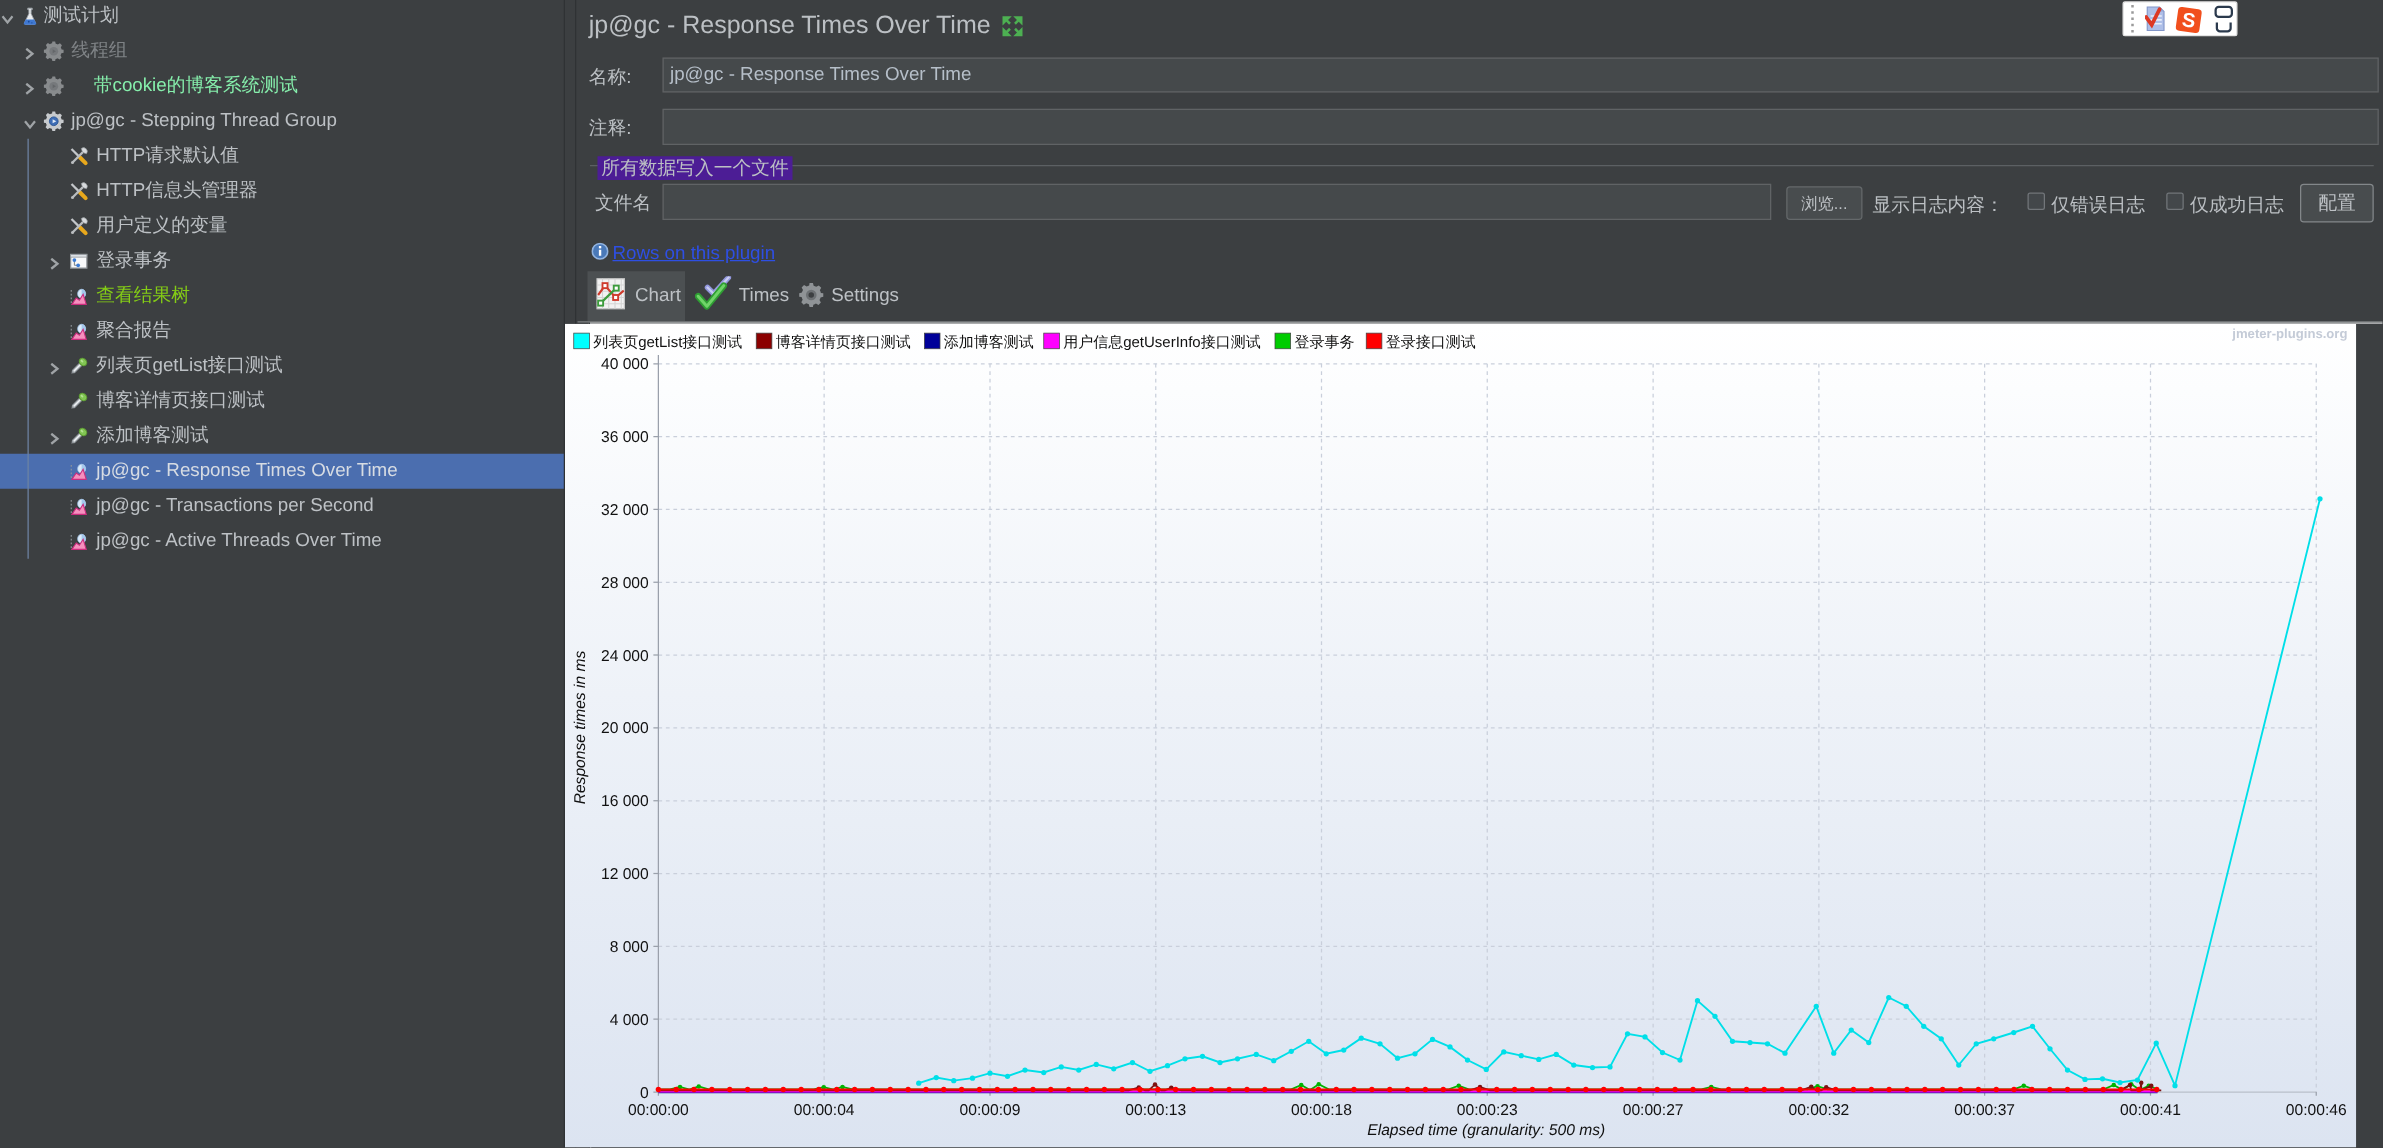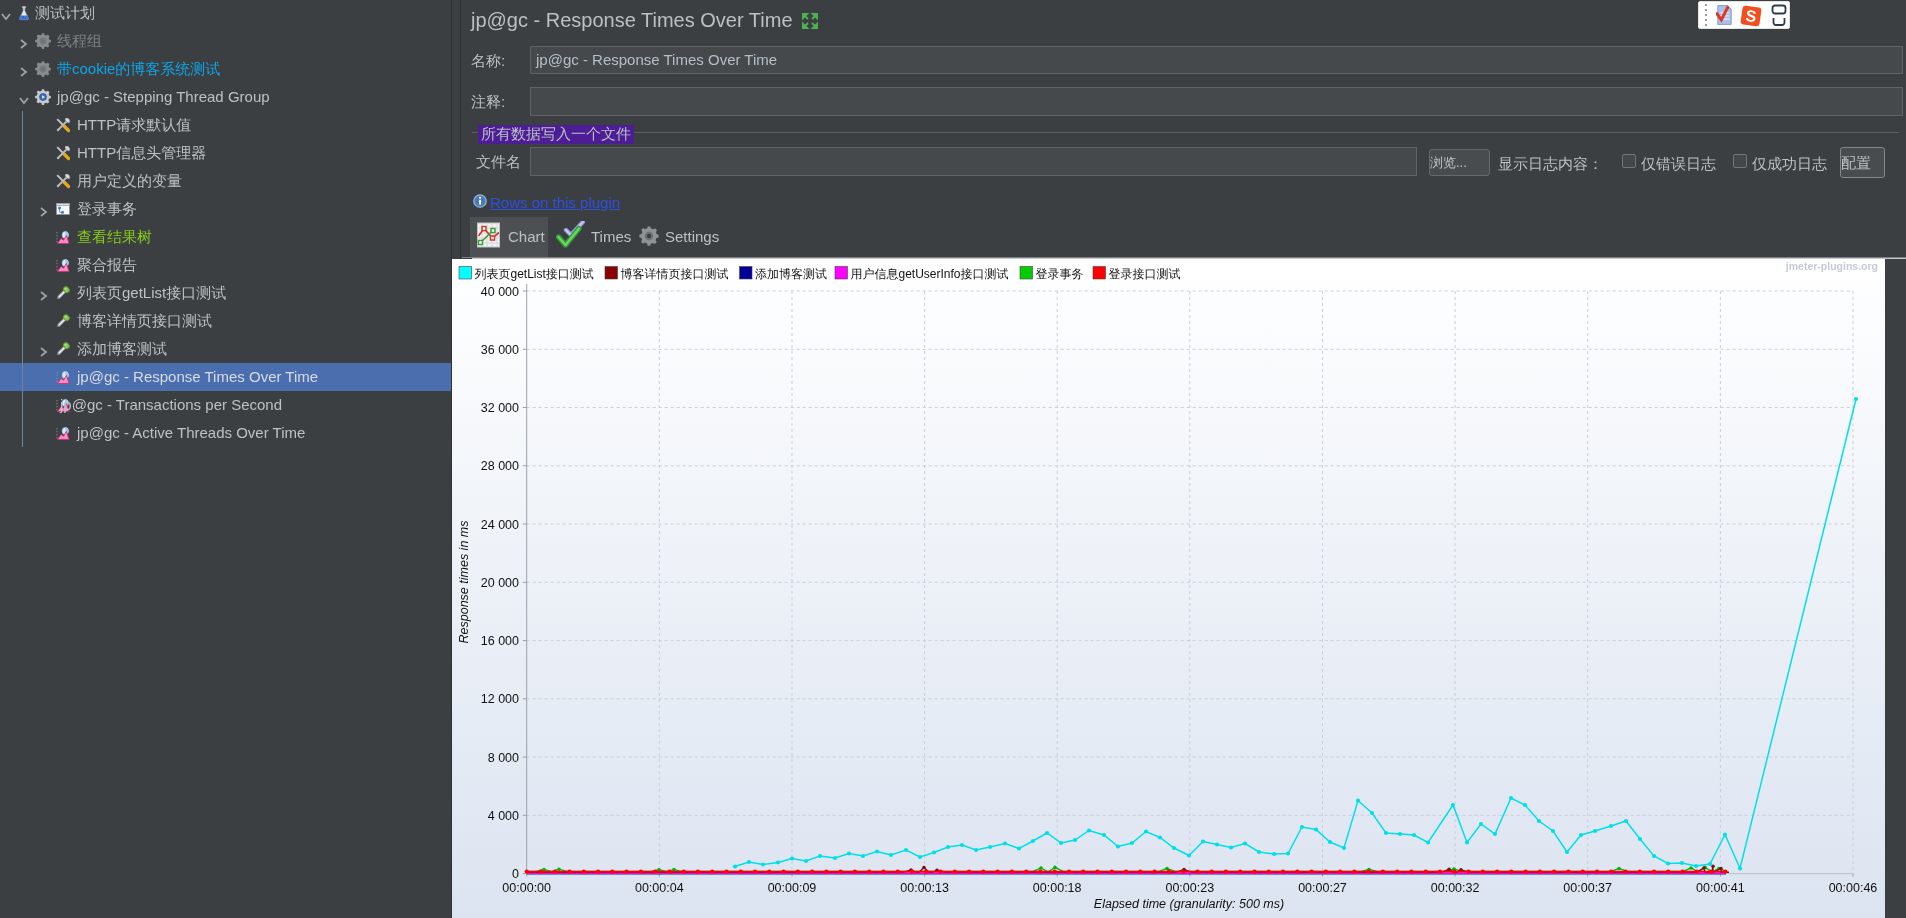--- a/index.html
+++ b/index.html
@@ -1,18 +1,18 @@
 <!DOCTYPE html>
 <html><head><meta charset="utf-8"><style>
 *{margin:0;padding:0;box-sizing:border-box}
 html,body{width:1906px;height:918px;overflow:hidden;background:#3c3f41;font-family:"Liberation Sans",sans-serif}
 .abs{position:absolute}
 .lab{font-size:15px;color:#bcc0c4;white-space:nowrap}
 .field{background:#45494b;border:1px solid #606365}
-.btn{background:#484c4e;border:1px solid #65696b;border-radius:3px;color:#bdc1c5;}
+.btn{background:#484c4e;border:1px solid #65696b;border-radius:3px;color:#bdc1c5;text-align:center}
 .cb{width:14px;height:14px;background:#43474a;border:1px solid #72767a;border-radius:2px}
 .tabt{font-size:15px;color:#bdc1c5}
 </style></head>
 <body>
 <div class="abs" style="left:0;top:363px;width:452px;height:28px;background:#4b6eaf"></div>
 <div class="abs" style="left:22px;top:111px;width:1px;height:336px;background:#6d83a3"></div>
 <div class="abs" style="left:1px;top:7px"><svg width="10" height="9" viewBox="0 0 10 9">
       <polyline points="1,2 5,7 9,2" fill="none" stroke="#9fa3a6" stroke-width="1.8"></polyline>
     </svg></div>
 <div class="abs" style="left:16px;top:5px;opacity:1"><svg width="16" height="16" viewBox="0 0 16 16">
@@ -32,21 +32,21 @@
     </svg></div>
 <div class="abs" style="left:57px;top:30px;height:22px;line-height:22px;font-size:15px;color:#7f8386;white-space:nowrap">线程组</div>
 <div class="abs" style="left:19px;top:63px"><svg width="9" height="10" viewBox="0 0 9 10">
       <polyline points="2,1 7,5 2,9" fill="none" stroke="#9fa3a6" stroke-width="1.8"></polyline>
     </svg></div>
 <div class="abs" style="left:34px;top:60px;opacity:0.8"><svg width="18" height="18" viewBox="0 0 16 16">
       <path d="M7 1h2l.4 1.6a5.6 5.6 0 0 1 1.5.6l1.5-.8 1.4 1.4-.8 1.5c.3.5.5 1 .6 1.5L15 7v2l-1.6.4c-.1.5-.3 1-.6 1.5l.8 1.5-1.4 1.4-1.5-.8c-.5.3-1 .5-1.5.6L9 15H7l-.4-1.6a5.6 5.6 0 0 1-1.5-.6l-1.5.8-1.4-1.4.8-1.5c-.3-.5-.5-1-.6-1.5L1 9V7l1.6-.4c.1-.5.3-1 .6-1.5l-.8-1.5 1.4-1.4 1.5.8c.5-.3 1-.5 1.5-.6z" fill="#9b9ea1"></path>
       <circle cx="8" cy="8" r="3.1" fill="#85888b"></circle>
       <path d="M7.2 6.6 l2.4 1.4 -2.4 1.4z" fill="#6f7275"></path>
     </svg></div>
-<div class="abs" style="left:57px;top:58px;height:22px;line-height:22px;font-size:15px;color:#0ea5e9;white-space:nowrap">带cookie的博客系统测试</div>
+<div class="abs" style="left:75px;top:58px;height:22px;line-height:22px;font-size:15px;color:#86efac;white-space:nowrap">带cookie的博客系统测试</div>
 <div class="abs" style="left:19px;top:91px"><svg width="10" height="9" viewBox="0 0 10 9">
       <polyline points="1,2 5,7 9,2" fill="none" stroke="#9fa3a6" stroke-width="1.8"></polyline>
     </svg></div>
 <div class="abs" style="left:34px;top:88px;opacity:1"><svg width="18" height="18" viewBox="0 0 16 16">
       <path d="M7 1h2l.4 1.6a5.6 5.6 0 0 1 1.5.6l1.5-.8 1.4 1.4-.8 1.5c.3.5.5 1 .6 1.5L15 7v2l-1.6.4c-.1.5-.3 1-.6 1.5l.8 1.5-1.4 1.4-1.5-.8c-.5.3-1 .5-1.5.6L9 15H7l-.4-1.6a5.6 5.6 0 0 1-1.5-.6l-1.5.8-1.4-1.4.8-1.5c-.3-.5-.5-1-.6-1.5L1 9V7l1.6-.4c.1-.5.3-1 .6-1.5l-.8-1.5 1.4-1.4 1.5.8c.5-.3 1-.5 1.5-.6z" fill="#c7cacd"></path>
       <circle cx="8" cy="8" r="3.1" fill="#3e6db5"></circle>
       <path d="M7.2 6.5 l2.6 1.5 -2.6 1.5z" fill="#dfe9f6"></path>
       <circle cx="8" cy="8" r="3.1" fill="none" stroke="#24508f" stroke-width="0.6"></circle>
     </svg></div>
 <div class="abs" style="left:57px;top:86px;height:22px;line-height:22px;font-size:15px;color:#bdc1c5;white-space:nowrap">jp@gc - Stepping Thread Group</div>
@@ -135,21 +135,21 @@
       <path d="M10.3 2.4 a3.2 3.6 0 0 1 0 7.2 z" fill="#a5c8ec"></path>
       <path d="M2.5 14.5 L6 9.4 L8.5 11.2 L11.5 6.4 L14 14.5 Z" fill="#f590be" stroke="#cc2d7e" stroke-width="0.9"></path>
     </svg></div>
 <div class="abs" style="left:77px;top:366px;height:22px;line-height:22px;font-size:15px;color:#d7dce3;white-space:nowrap">jp@gc - Response Times Over Time</div>
 <div class="abs" style="left:55px;top:397px;opacity:1"><svg width="16" height="16" viewBox="0 0 16 16">
       <line x1="2" y1="3" x2="2" y2="14" stroke="#8f959a" stroke-width="0.9" stroke-dasharray="1.4,1.6"></line>
       <ellipse cx="10.3" cy="6" rx="3.2" ry="3.6" fill="#dcebf9" stroke="#9ec2e8" stroke-width="0.6"></ellipse>
       <path d="M10.3 2.4 a3.2 3.6 0 0 1 0 7.2 z" fill="#a5c8ec"></path>
       <path d="M2.5 14.5 L6 9.4 L8.5 11.2 L11.5 6.4 L14 14.5 Z" fill="#f590be" stroke="#cc2d7e" stroke-width="0.9"></path>
     </svg></div>
-<div class="abs" style="left:60px;top:394px;height:22px;line-height:22px;font-size:15px;color:#bdc1c5;white-space:nowrap">jp@gc - Transactions per Second</div>
+<div class="abs" style="left:77px;top:394px;height:22px;line-height:22px;font-size:15px;color:#bdc1c5;white-space:nowrap">jp@gc - Transactions per Second</div>
 <div class="abs" style="left:55px;top:425px;opacity:1"><svg width="16" height="16" viewBox="0 0 16 16">
       <line x1="2" y1="3" x2="2" y2="14" stroke="#8f959a" stroke-width="0.9" stroke-dasharray="1.4,1.6"></line>
       <ellipse cx="10.3" cy="6" rx="3.2" ry="3.6" fill="#dcebf9" stroke="#9ec2e8" stroke-width="0.6"></ellipse>
       <path d="M10.3 2.4 a3.2 3.6 0 0 1 0 7.2 z" fill="#a5c8ec"></path>
       <path d="M2.5 14.5 L6 9.4 L8.5 11.2 L11.5 6.4 L14 14.5 Z" fill="#f590be" stroke="#cc2d7e" stroke-width="0.9"></path>
     </svg></div>
 <div class="abs" style="left:77px;top:422px;height:22px;line-height:22px;font-size:15px;color:#bdc1c5;white-space:nowrap">jp@gc - Active Threads Over Time</div>
 <div class="abs" style="left:451px;top:0;width:1px;height:918px;background:#2f3234"></div>
 <div class="abs" style="left:460px;top:0;width:1px;height:918px;background:#2f3234"></div>
 <div class="abs" style="left:455px;top:453px;width:3px;height:3px;border-radius:50%;background:#8a8e91"></div>
@@ -175,21 +175,21 @@
 <div class="abs field" style="left:530px;top:87px;width:1373px;height:29px"></div>
 <div class="abs" style="left:472px;top:132px;width:1427px;height:1px;background:#5c6063"></div>
 <div class="abs" style="left:478px;top:125px;background:#4c1d95;padding:0 3px;font-size:15px;color:#bcc0c4">所有数据写入一个文件</div>
 <div class="abs field" style="left:530px;top:147px;width:887px;height:29px"></div>
 <div class="abs btn" style="left:1429px;top:149px;width:61px;height:27px;line-height:26px;font-size:13px">浏览...</div>
 <div class="abs lab" style="left:1498px;top:155px">显示日志内容：</div>
 <div class="abs cb" style="left:1622px;top:154px"></div>
 <div class="abs lab" style="left:1641px;top:155px">仅错误日志</div>
 <div class="abs cb" style="left:1733px;top:154px"></div>
 <div class="abs lab" style="left:1752px;top:155px">仅成功日志</div>
-<div class="abs btn" style="left:1840px;top:147px;width:45px;height:31px;line-height:29px;font-size:15px;border-color:#83878a">配置</div>
+<div class="abs btn" style="left:1840px;top:147px;width:59px;height:31px;line-height:29px;font-size:15px;border-color:#83878a">配置</div>
 <div class="abs" style="left:473px;top:194px"><svg width="14" height="14" viewBox="0 0 14 14">
       <circle cx="7" cy="7" r="6.2" fill="#4a79b8" stroke="#93b4e0" stroke-width="1.3"></circle>
       <rect x="6.1" y="5.8" width="1.9" height="4.8" fill="#fff"></rect>
       <rect x="6.1" y="2.8" width="1.9" height="1.9" fill="#fff"></rect>
     </svg></div>
 <div class="abs" style="left:490px;top:194px;font-size:15px;color:#2e4fe3;text-decoration:underline">Rows on this plugin</div>
 <div class="abs" style="left:470px;top:217px;width:78px;height:40px;background:#4c5052"></div>
 <div class="abs" style="left:477px;top:222px"><svg width="23" height="26" viewBox="0 0 23 26">
       <rect x="0.5" y="1" width="22" height="24" fill="#f2f2f2" stroke="#c4c4c4" stroke-width="1"></rect>
       <g stroke="#d4d4d4" stroke-width="0.9">

